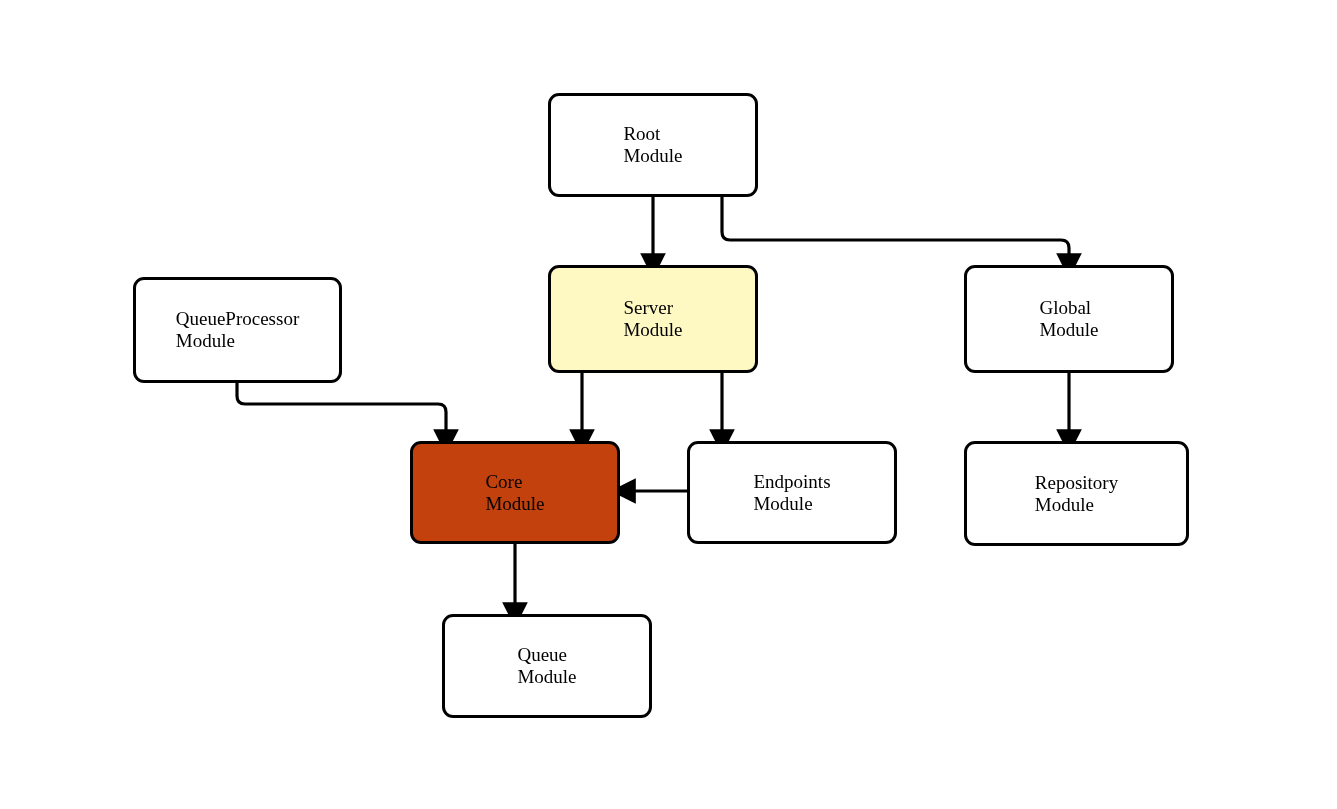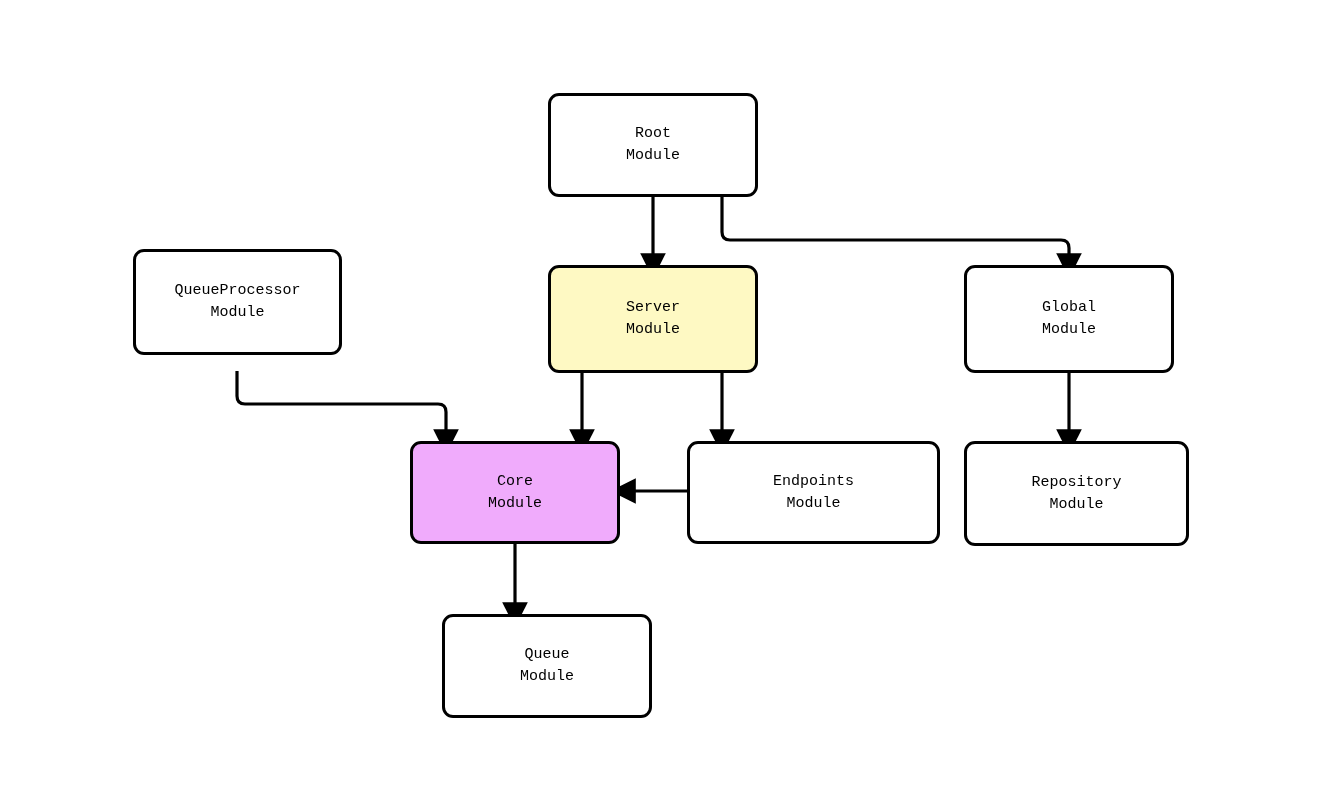--- a/index.html
+++ b/index.html
@@ -32,26 +32,26 @@
     box-sizing: border-box;
     background: #ffffff;
     border: 3.4px solid #000000;
     border-radius: 11px;
     display: flex;
     align-items: center;
     justify-content: center;
     z-index: 2;
   }
   .node-label {
-    font-family: Liberation Mono, monospace;
-    font-size: 15px;
+    font-family: Liberation Serif, serif;
+    font-size: 19px;
     line-height: 22px;
     font-weight: 400;
     color: #000000;
-    text-align: center;
+    text-align: left;
     white-space: pre;
     letter-spacing: 0px;
   }
 </style>
 </head>
 <body>
 
 <div id="diagram-root">
 
   <svg id="edge-layer" viewBox="0 0 1337 809" width="1337" height="809" xmlns="http://www.w3.org/2000/svg">
@@ -70,41 +70,41 @@
         <path d="M 1069 373 L 1069 433" stroke="#000000" marker-end="url(#arrow-down)"></path>
         <path d="M 515 544 L 515 606" stroke="#000000" marker-end="url(#arrow-down)"></path>
       </g>
   </svg>
 
   <div class="node" style="left: 548px; top: 93px; width: 210px; height: 104px; border-color: rgb(0, 0, 0); background: rgb(255, 255, 255);">
     <span class="node-label">Root
 Module</span>
   </div>
 
-  <div class="node" style="left: 133px; top: 249px; width: 209px; height: 106px; border-color: rgb(0, 0, 0); background: rgb(255, 255, 255);">
+  <div class="node" style="left: 133px; top: 277px; width: 209px; height: 106px; border-color: rgb(0, 0, 0); background: rgb(255, 255, 255);">
     <span class="node-label">QueueProcessor
 Module</span>
   </div>
 
   <div class="node" style="left: 548px; top: 265px; width: 210px; height: 108px; border-color: rgb(0, 0, 0); background: #fef9c3;">
     <span class="node-label">Server
 Module</span>
   </div>
 
   <div class="node" style="left: 964px; top: 265px; width: 210px; height: 108px; border-color: rgb(0, 0, 0); background: rgb(255, 255, 255);">
     <span class="node-label">Global
 Module</span>
   </div>
 
-  <div class="node" style="left: 410px; top: 441px; width: 210px; height: 103px; border-color: rgb(0, 0, 0); background: #f0abfc;">
+  <div class="node" style="left: 410px; top: 441px; width: 210px; height: 103px; border-color: rgb(0, 0, 0); background: #c2410c;">
     <span class="node-label">Core
 Module</span>
   </div>
 
-  <div class="node" style="left: 687px; top: 441px; width: 253px; height: 103px; border-color: rgb(0, 0, 0); background: rgb(255, 255, 255);">
+  <div class="node" style="left: 687px; top: 441px; width: 210px; height: 103px; border-color: rgb(0, 0, 0); background: rgb(255, 255, 255);">
     <span class="node-label">Endpoints
 Module</span>
   </div>
 
   <div class="node" style="left: 964px; top: 441px; width: 225px; height: 105px; border-color: rgb(0, 0, 0); background: rgb(255, 255, 255);">
     <span class="node-label">Repository
 Module</span>
   </div>
 
   <div class="node" style="left: 410px; top: 614px; width: 210px; height: 104px; border-color: rgb(0, 0, 0); background: rgb(255, 255, 255); margin-left: 32px;">

